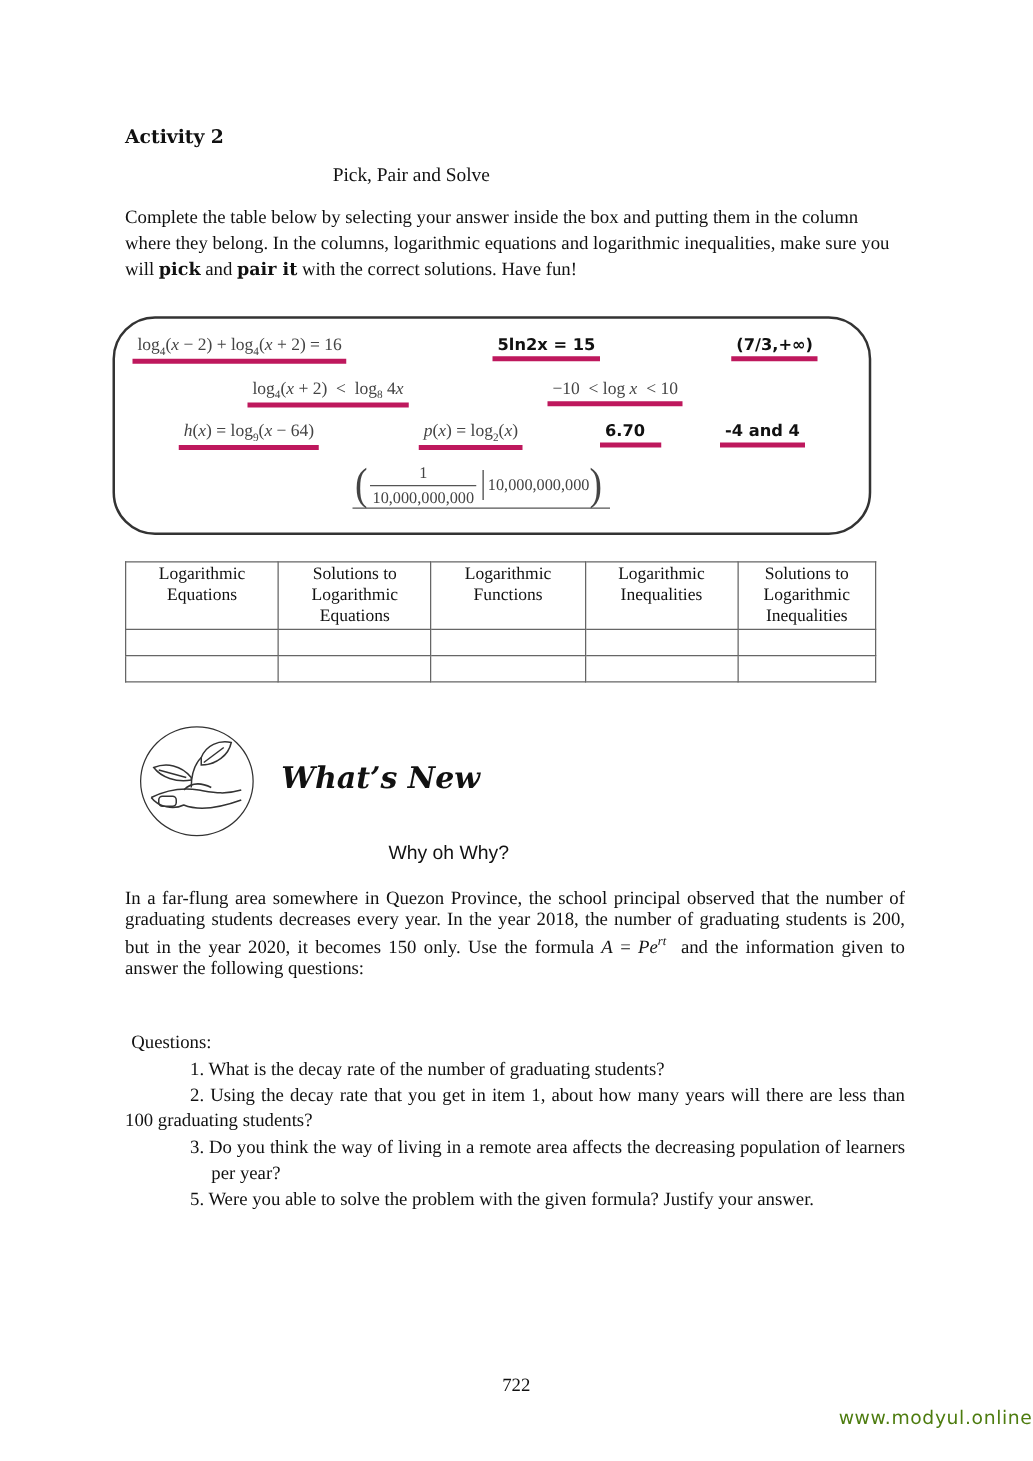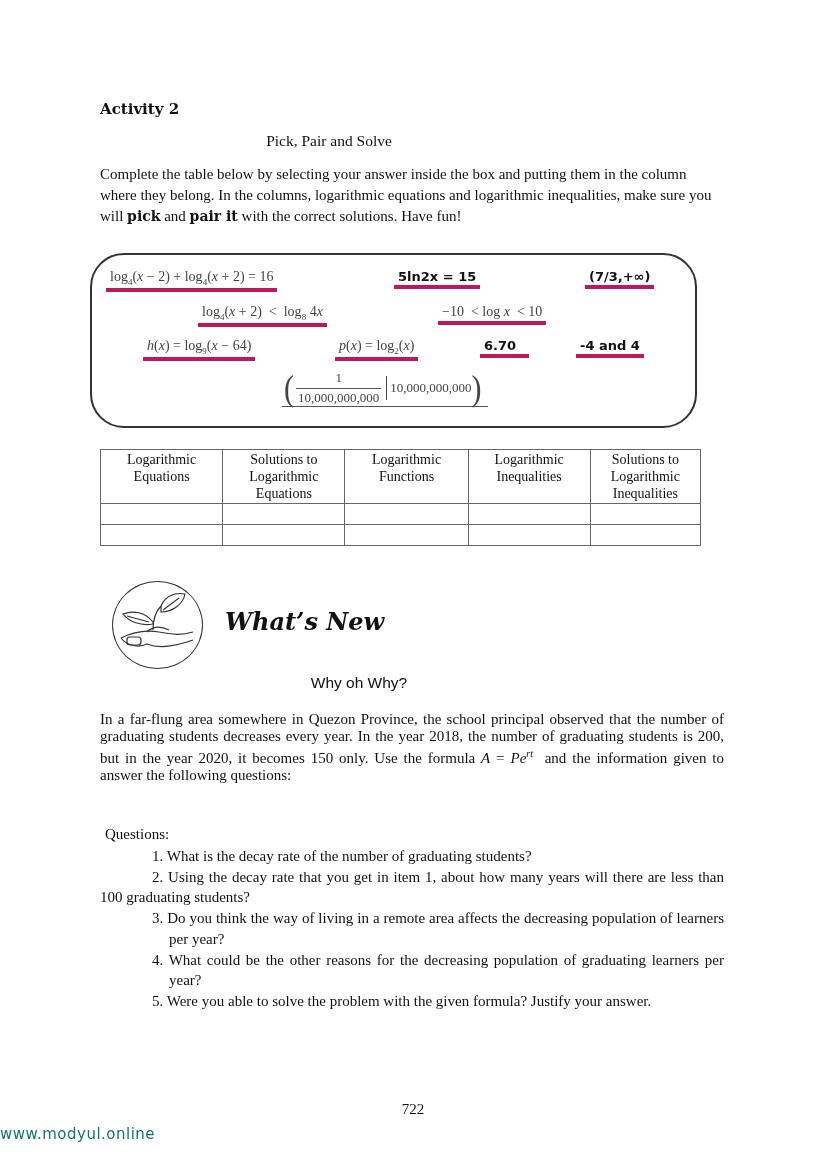--- a/index.html
+++ b/index.html
@@ -29,21 +29,21 @@
   .icon-circle { left:112px; top:581px; width:91px; height:88px; border:1.5px solid #333; border-radius:50%; box-sizing:border-box; }
   .whatsnew { left:225px; top:607px; font-size:24px; font-weight:bold; font-style:italic; font-family:"DejaVu Serif", serif; }
   .whytitle { left:0; width:718px; text-align:center; top:674px; font-size:15.5px; font-family:Liberation Sans, sans-serif; }
   .story { left:100px; top:711px; width:624px; font-size:15px; line-height:17px; text-align:justify; font-family:"Liberation Serif", serif; }
   .story i { font-style:italic; }
   .qhead { left:105px; top:826px; font-size:15px; font-family:"Liberation Serif", serif; }
   .qlist { left:100px; top:846px; width:624px; font-size:15px; line-height:20.7px; font-family:"Liberation Serif", serif; }
   .q { text-align:justify; }
   .q.hang { padding-left:69px; text-indent:-17px; }
   .pageno { left:0; width:826px; text-align:center; top:1101px; font-size:15px; font-family:"Liberation Serif", serif; }
-  .watermark { left:0; width:826px; text-align:left; top:1125px; font-size:15px; color:#0f766e; font-family:"DejaVu Sans", sans-serif; letter-spacing:0.5px; }
+  .watermark { left:0; width:826px; text-align:right; top:1125px; font-size:15px; color:#4d7c0f; font-family:"DejaVu Sans", sans-serif; letter-spacing:0.5px; }
 </style>
 </head>
 <body>
 
 <div class="abs activity">Activity 2</div>
 <div class="abs subtitle">Pick, Pair and Solve</div>
 
 <div class="abs instr"><span>Complete the table below by selecting your answer inside the box and putting them in the column where they belong. In the columns, logarithmic equations and logarithmic inequalities, make sure you will </span><b>pick</b><span> and </span><b>pair it</b><span> with the correct solutions. Have fun!</span></div>
 
 <div class="abs box"></div>
@@ -124,18 +124,17 @@
 <div class="abs whatsnew">What’s New</div>
 <div class="abs whytitle">Why oh Why?</div>
 
 <div class="abs story"><span>In a far-flung area somewhere in Quezon Province, the school principal observed that the number of graduating students decreases every year.  In the year 2018, the number of graduating students is 200, but in the year 2020, it becomes 150 only. Use the formula </span><i>A</i> = <i>Pe</i><sup style="font-size:10px;"><i>rt</i></sup>&nbsp;<span> and the information given to answer the following questions:</span></div>
 
 <div class="abs qhead">Questions:</div>
 <div class="abs qlist">
   <div class="q" style="padding-left:52px;">1. What is the decay rate of the number of graduating students?</div>
   <div class="q" style="text-indent:52px;">2. Using the decay rate that you get in item 1, about how many years will there are less than 100 graduating students?</div>
   <div class="q hang">3. Do you think the way of living in a remote area affects the decreasing population of learners per year?</div>
-  <div class="q hang">4. What could be the other reasons for the decreasing population of graduating learners per year?</div>
   <div class="q hang">5. Were you able to solve the problem with the given formula? Justify your answer.</div>
 </div>
 
 <div class="abs pageno">722</div>
 <div class="abs watermark">www.modyul.online</div>
 
 </body></html>

